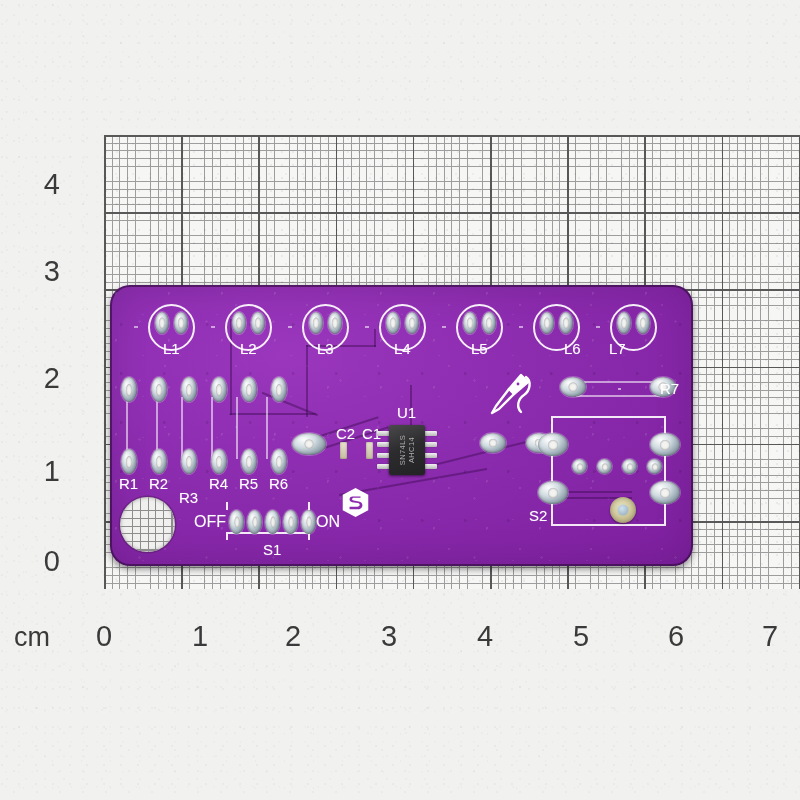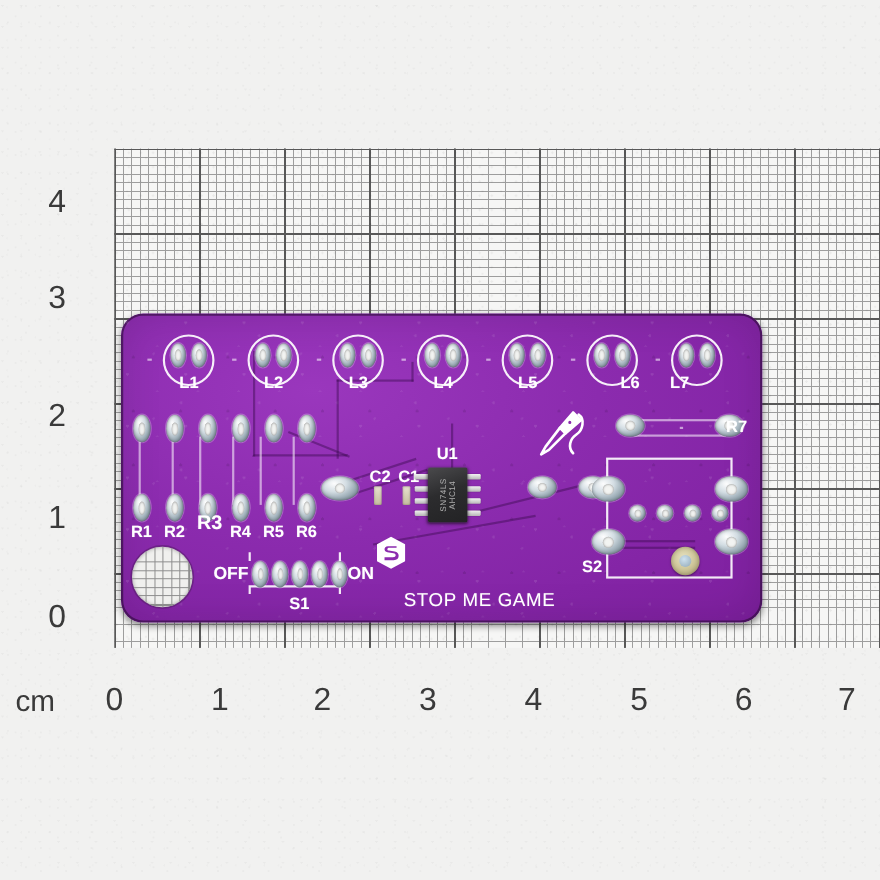--- a/index.html
+++ b/index.html
@@ -93,21 +93,21 @@
       radial-gradient(circle at 26% 81%, rgba(0,0,0,.10) 0 1.4px, transparent 1.4px),
       radial-gradient(circle at 89% 72%, rgba(255,255,255,.07) 0 1px, transparent 1px);
     background-size:53px 47px, 67px 59px, 71px 61px, 43px 49px, 37px 41px;
   }
 
   
   .silk {
     position:absolute;
     color:#ffffff;
     font-family:"Liberation Sans", sans-serif;
-    font-weight:700;
+    font-weight:400;
     white-space:nowrap;
     text-shadow:0 0 1px rgba(255,255,255,.35);
   }
 
   
   .led-circle{
     position:absolute;
     width:47px;height:47px;
     border:2.2px solid rgba(255,255,255,.92);
     border-radius:50%;
@@ -360,21 +360,21 @@
       </div>
     <div class="pad" style="left:131px; top:164px; width:16px; height:25px;">
         <span class="hole" style="width:6px;height:12px;"></span>
       </div>
     <div class="pad" style="left:161px; top:164px; width:16px; height:25px;">
         <span class="hole" style="width:6px;height:12px;"></span>
       </div>
 
     <div class="silk" style="left:9px; top:190px; font-size:15px;">R1</div>
     <div class="silk" style="left:39px; top:190px; font-size:15px;">R2</div>
-    <div class="silk" style="left:69px; top:180px; font-size:18px;">R3</div>
+    <div class="silk" style="left:69px; top:204px; font-size:15px;">R3</div>
     <div class="silk" style="left:99px; top:190px; font-size:15px;">R4</div>
     <div class="silk" style="left:129px; top:190px; font-size:15px;">R5</div>
     <div class="silk" style="left:159px; top:190px; font-size:15px;">R6</div>
 
     <div id="mount" style="left:10px; top:212px;">
       <div class="mg"></div>
     </div>
 
     <div class="silk" style="left:84px; top:228px; font-size:16px;">OFF</div>
     <div class="silk" style="left:206px; top:228px; font-size:16px;">ON</div>
@@ -492,17 +492,16 @@
         <svg viewBox="0 0 34 34" width="31" height="31" aria-hidden="true">
           <path d="M17 1 L31 8.5 L31 25.5 L17 33 L3 25.5 L3 8.5 Z" fill="#ffffff"></path>
           <path d="M22.5 10.5 L14 10.5 C11.5 10.5 10.5 12 10.5 13.6 C10.5 15.2 11.6 16.2 13.4 16.6
                    L19.5 17.6 C21 17.9 21.6 18.6 21.6 19.6 C21.6 20.8 20.7 21.6 18.8 21.6 L10.5 21.6
                    L10.5 24.5 L19.6 24.5 C23 24.5 24.6 22.6 24.6 20.1 C24.6 17.8 23.2 16.3 20.6 15.8
                    L14.9 14.8 C13.7 14.6 13.3 14.1 13.3 13.4 C13.3 12.5 14 11.9 15.4 11.9 L22.5 11.9 Z" fill="#8b2bae"></path>
         </svg>
       </span>
     </div>
 
-    <div class="silk" style="left:257px; top:251px; font-size:17px; font-weight:400; letter-spacing:.6px;">STOP ME GAME</div>
 
   </div>
 
 </div>
 
 </body></html>

